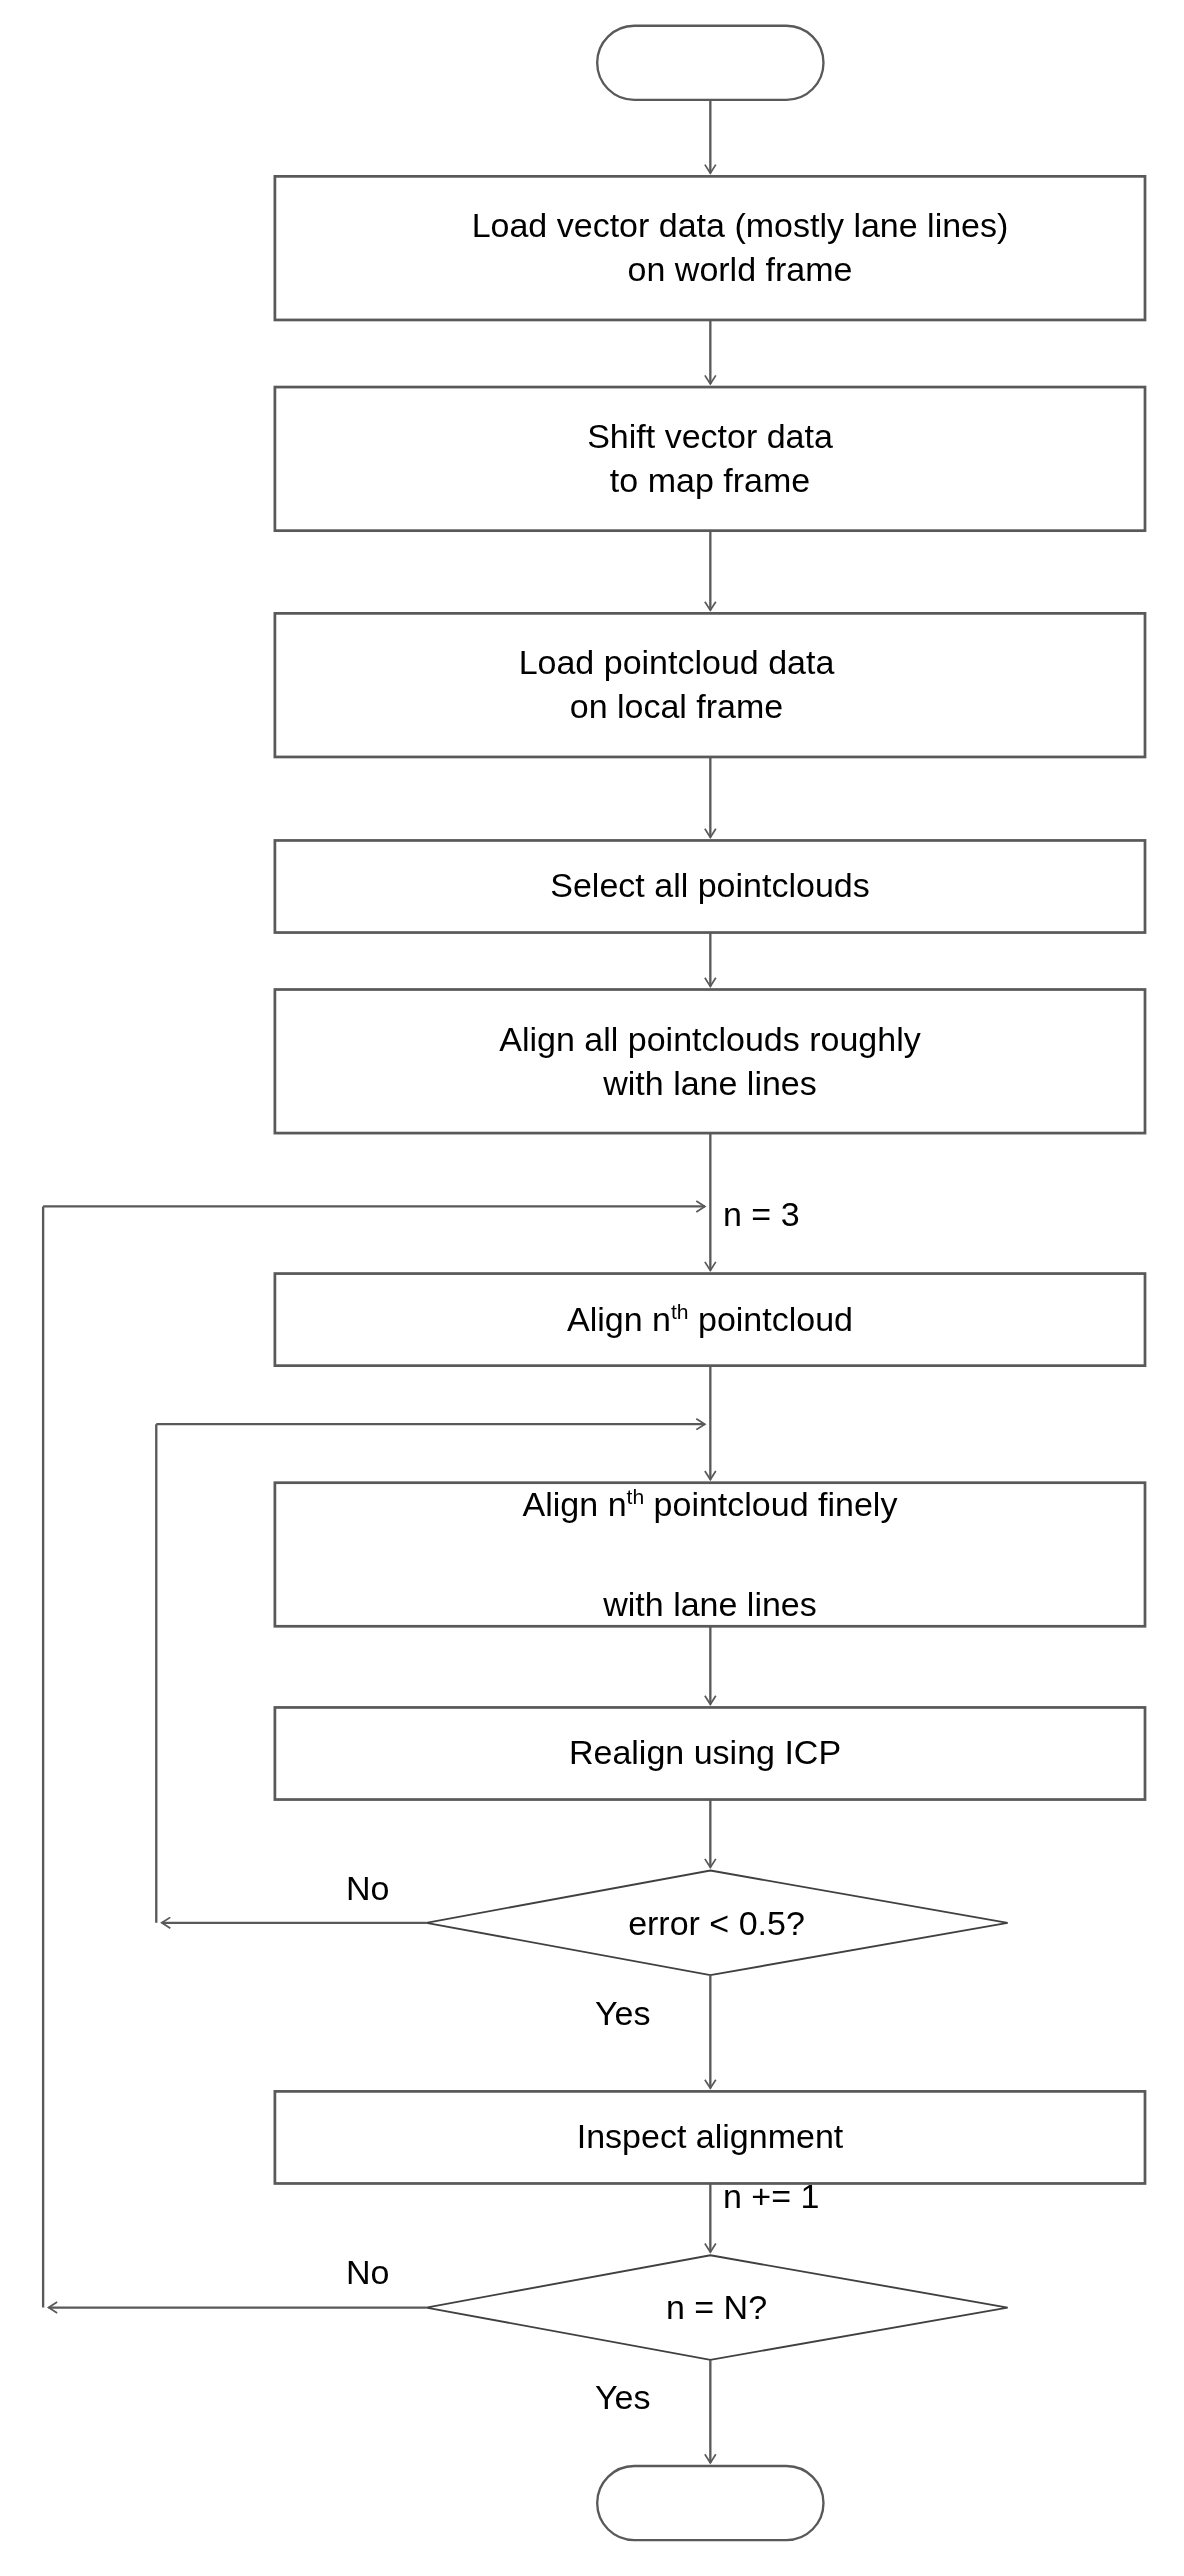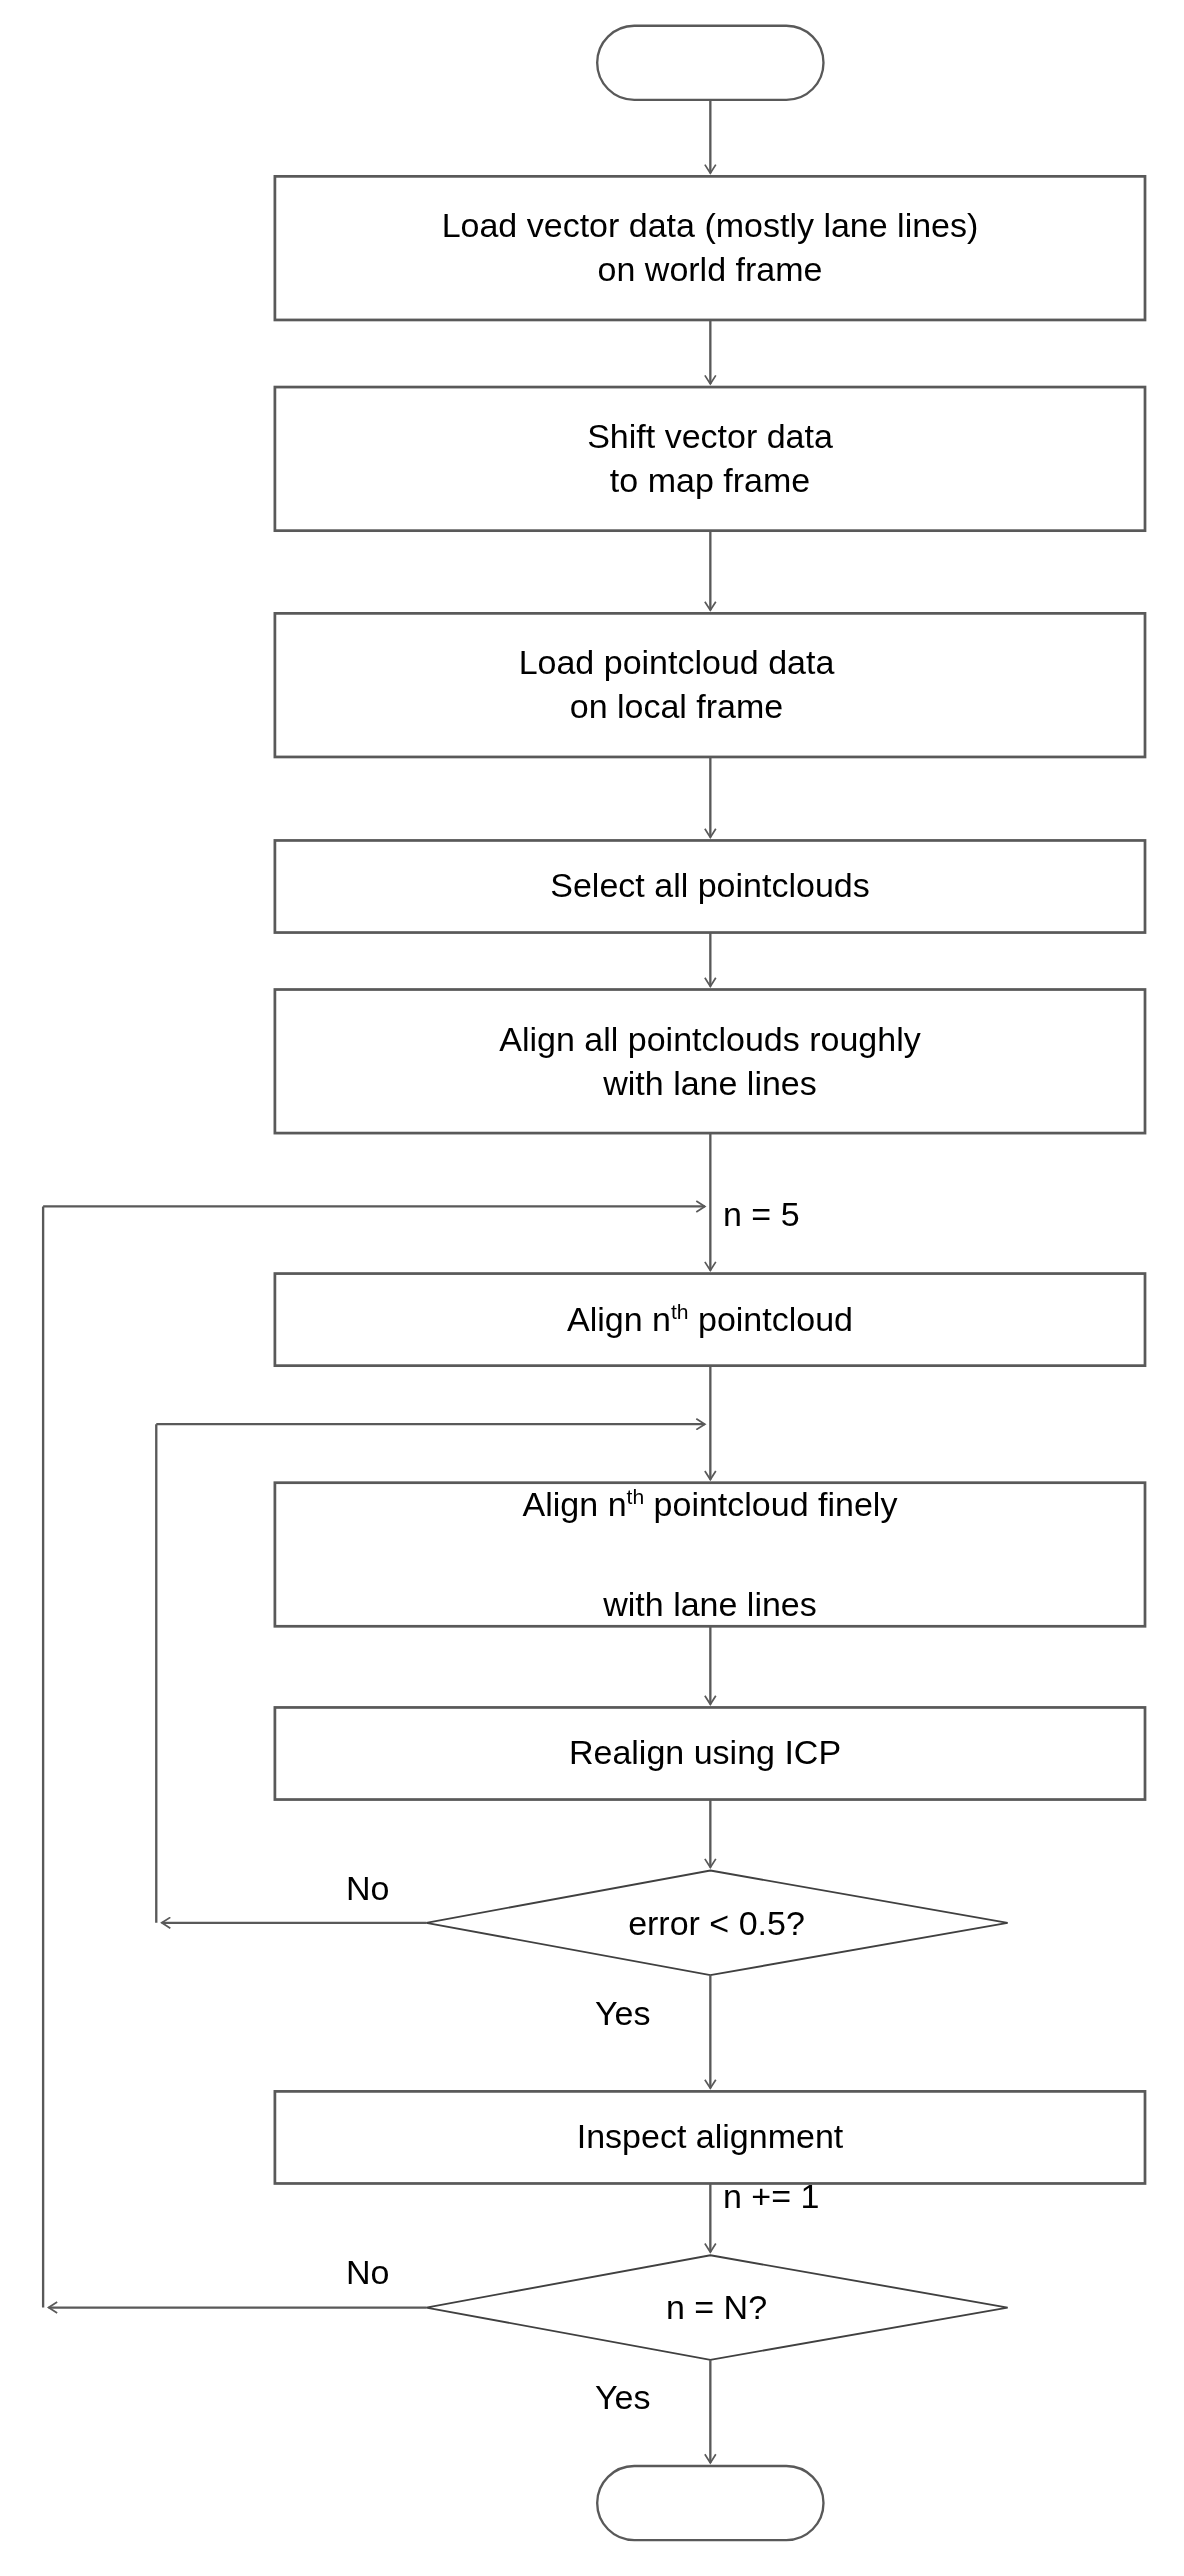--- a/index.html
+++ b/index.html
@@ -127,21 +127,21 @@
     <line x1="546" y1="2957" x2="62" y2="2957" stroke="#595959" stroke-width="3" marker-end="url(#arrowOpenLeft)"></line>
     <line x1="55" y1="2957" x2="55" y2="1546" stroke="#595959" stroke-width="3"></line>
 
     <line x1="910" y1="3024" x2="910" y2="3156" stroke="#595959" stroke-width="3" marker-end="url(#arrowOpen)"></line>
   </svg>
 
   <div class="node-text" style="left:597px; top:26px; width:226px; height:74px;">
     <span class="line"></span>
   </div>
 
-  <div class="node-text" style="left:275px; top:176px; width:870px; height:144px;">
+  <div class="node-text" style="left:275px; top:176px; width:870px; height:144px;padding-left:30px;">
     <span class="line">Load vector data (mostly lane lines)</span>
     <span class="line">on world frame</span>
   </div>
 
   <div class="node-text" style="left:275px; top:387px; width:870px; height:144px;">
     <span class="line">Shift vector data</span>
     <span class="line">to map frame</span>
   </div>
 
   <div class="node-text" style="left:282px; top:613px; width:789px; height:144px;border-radius:6px;">
@@ -180,21 +180,21 @@
   </div>
 
   <div class="node-text" style="left:426px; top:2255px; width:581px; height:105px;">
     <span class="line">n = N?</span>
   </div>
 
   <div class="node-text" style="left:597px; top:2466px; width:226px; height:74px;">
     <span class="line"></span>
   </div>
 
-  <div class="edge-label" style="left:723px; top:1197px;">n = 5</div>
+  <div class="edge-label" style="left:723px; top:1197px;">n = 3</div>
 
   <div class="edge-label" style="left:346px; top:1871px;">No</div>
 
   <div class="edge-label" style="left:595px; top:1996px;">Yes</div>
 
   <div class="edge-label" style="left:723px; top:2179px;">n += 1</div>
 
   <div class="edge-label" style="left:346px; top:2255px;">No</div>
 
   <div class="edge-label" style="left:595px; top:2380px;">Yes</div>

